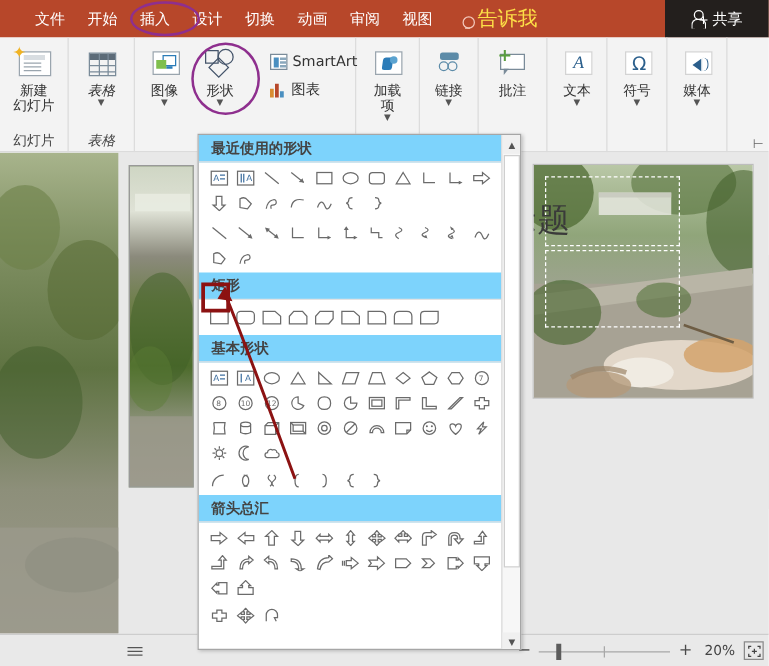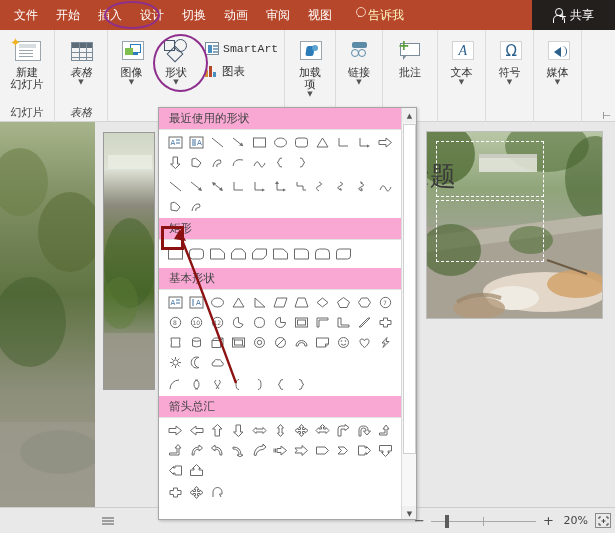--- a/index.html
+++ b/index.html
@@ -13,22 +13,22 @@
   
   .titlebar {
     position:absolute; left:0; top:0; width:615px; height:30px;
     background:#b7472a;
     display:flex; align-items:center;
   }
   .titlebar .tab {
     color:#ffffff; font-size:12px; padding:0 9px; line-height:30px;
     white-space:nowrap; position:relative; cursor:pointer;
   }
-  .titlebar .tab.first { padding-left:14px; }
-  .tellme { color:#fef9c3; display:flex; align-items:flex-start; gap:3px; margin-left:14px; font-size:12px;}
+  .titlebar .tab.first { padding-left:28px; }
+  .tellme { color:#fde047; display:flex; align-items:flex-end; gap:3px; margin-left:14px; font-size:16px;}
   .bulb { width:10px; height:13px; position:relative; display:inline-block; }
   .bulb:before{
     content:""; position:absolute; left:1px; top:0; width:8px; height:8px;
     border:1.3px solid #f4c9bc; border-radius:50%;
   }
   .bulb:after{
     content:""; position:absolute; left:3px; top:9px; width:4px; height:0;
     border-top:1.3px solid #f4c9bc;
   }
   .share {
@@ -104,21 +104,21 @@
   }
   .ic-image .mon{position:absolute;right:2px;top:2px;width:11px;height:9px;border:1.2px solid #2b7cb8;}
   .ic-image .mnt{position:absolute;right:5px;top:11px;width:5px;height:2px;background:#2b7cb8;}
   .ic-image .pic{position:absolute;left:2px;top:6px;width:8px;height:7px;background:#7fbf4d;}
   
   .ic-shapes{position:absolute;left:6px;top:2px;width:25px;height:24px;}
   .ic-shapes .sq{position:absolute;left:0;top:1px;width:11px;height:11px;border:1.3px solid #44546a;}
   .ic-shapes .ci{position:absolute;left:10px;top:0px;width:13px;height:13px;border:1.3px solid #44546a;border-radius:50%;}
   .ic-shapes .di{position:absolute;left:5px;top:9px;width:12px;height:12px;border:1.3px solid #44546a;transform:rotate(45deg);}
   
-  .btn-small{ display:flex; align-items:flex-start; gap:4px; cursor:pointer; padding:1px 2px;font-family:Liberation Mono, monospace;}
+  .btn-small{ display:flex; align-items:center; gap:4px; cursor:pointer; padding:1px 13px;}
   .btn-small .lbl{font-size:11.5px;color:#333;}
   .ic-smart{width:14px;height:13px;border:1px solid #7a8b99;background:#fff;position:relative;}
   .ic-smart:before{content:"";position:absolute;left:1.5px;top:2px;width:4px;height:8px;background:#4a8fc0;}
   .ic-smart:after{content:"";position:absolute;left:7px;top:2px;width:5px;height:2px;background:#8aa8bd;box-shadow:0 3px 0 #8aa8bd,0 6px 0 #8aa8bd;}
   .ic-chart{width:13px;height:13px;position:relative;}
   .ic-chart i{position:absolute;bottom:0;width:3px;display:block;}
   .ic-chart .b1{left:0;height:7px;background:#d98c31;}
   .ic-chart .b2{left:4px;height:11px;background:#b7472a;}
   .ic-chart .b3{left:8px;height:5px;background:#4a8fc0;}
   
@@ -156,21 +156,21 @@
   .ph-title{ position:absolute; left:9px; top:9px; width:108px; height:56px; border:1px dashed #ffffff; }
   .ph-body{ position:absolute; left:9px; top:68px; width:108px; height:62px; border:1px dashed #ffffff;}
   .ph-text{ position:absolute; left:-34px; top:17px; font-size:26px; color:#3a3a3a; white-space:nowrap; letter-spacing:1px;}
   
   .dropdown{
     position:absolute; left:158px; top:107px; width:259px; height:413px;
     background:#ffffff; border:1px solid #a6a6a6;
     box-shadow:1px 1px 3px rgba(0,0,0,.22); overflow:hidden; z-index:30;
   }
   .dd-head{
-    background:#f9a8d4; color:#444; font-size:11.5px; font-weight:normal;
+    background:#7dd3fc; color:#444; font-size:11.5px; font-weight:bold;
     padding:3px 8px 3px 10px; border-bottom:1px solid #e2e2e2;
   }
   .dd-row{ display:flex; flex-wrap:wrap; padding:2px 4px 2px 6px; gap:0px;}
   .sh{
     width:21px; height:20px; display:flex; align-items:center; justify-content:center;
     cursor:pointer; position:relative;
   }
   .sh svg{ display:block; }
   .dd-scroll{
     position:absolute; right:0; top:0; width:15px; height:413px;

